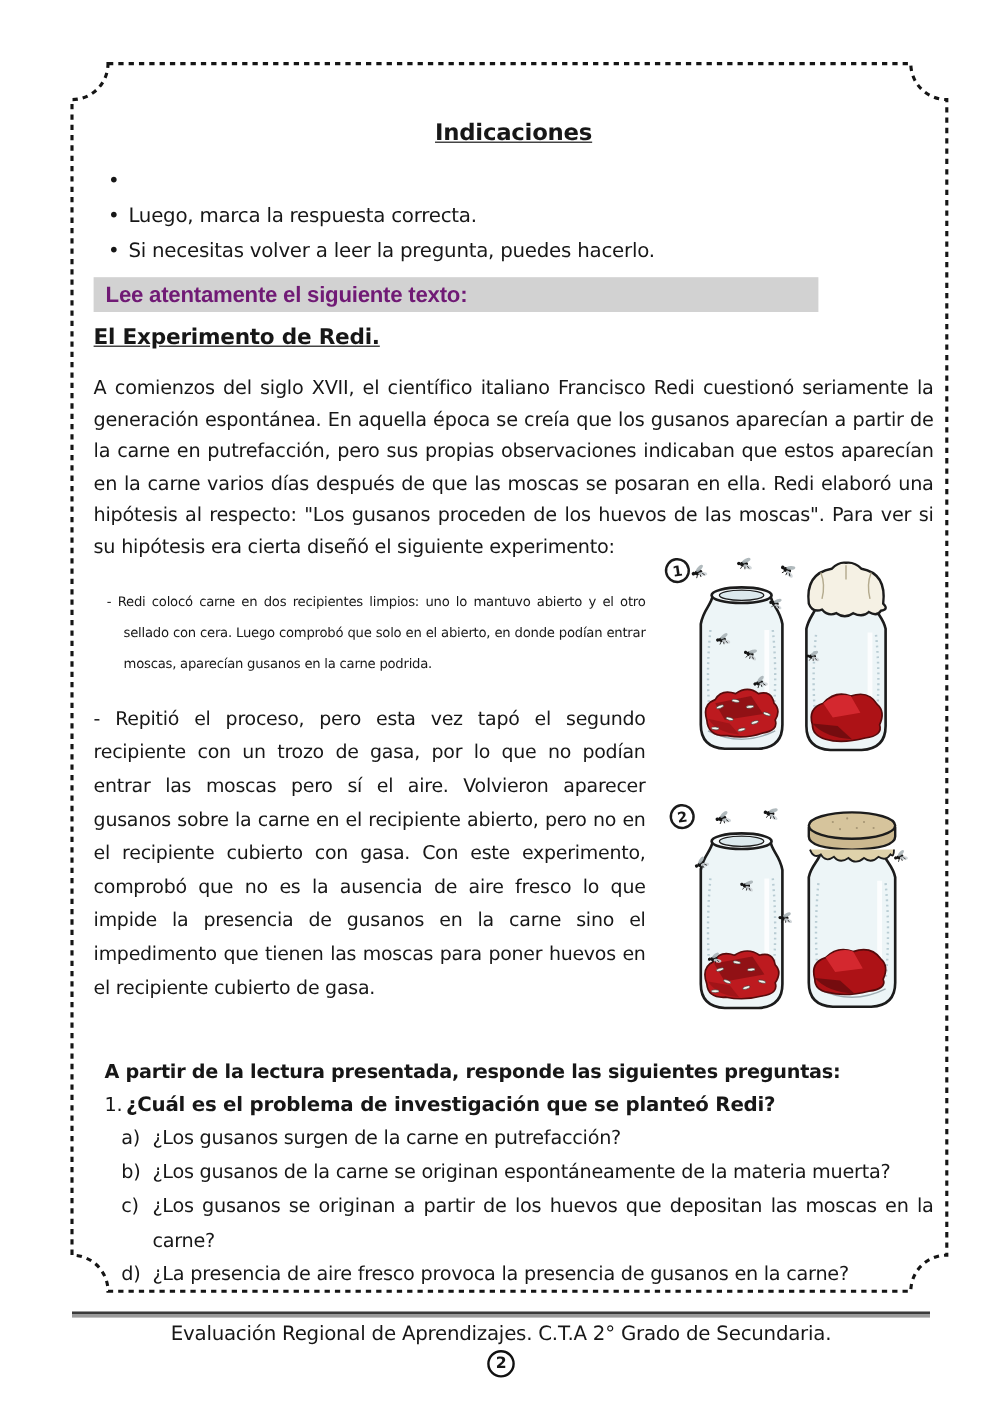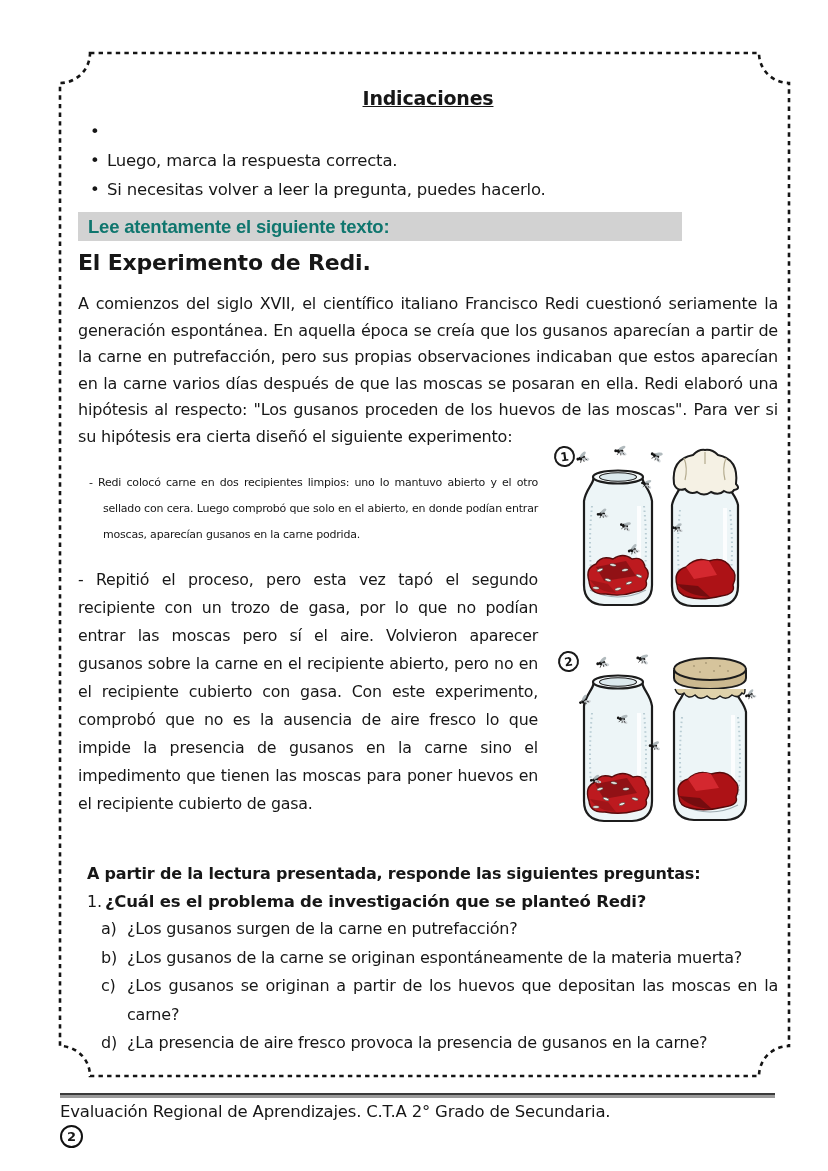--- a/index.html
+++ b/index.html
@@ -6,34 +6,35 @@
   .page {
     position:relative; width:828px; height:1171px; background:#fff;
     font-family:"DejaVu Sans", sans-serif; color:#171717;
     letter-spacing:-0.2px; overflow:hidden;
   }
   .frame-svg { position:absolute; left:0; top:0; }
   .content { position:absolute; left:78px; top:86px; width:700px; }
 
   .indic-title {
     text-align:center; font-weight:bold; font-size:19px; line-height:24px;
-    text-decoration:underline; margin:0;
+    text-decoration:underline; margin:13px;
   }
   .instr { margin-top:7px; }
   .instr-row { display:flex; font-size:16.5px; line-height:29px; }
   .instr-row .blt { width:17px; margin-left:12px; flex:none; }
 
   .section-bar {
     margin-top:8px; width:604px; box-sizing:border-box; background:#d2d2d2;
     font-family:"Liberation Sans", sans-serif; font-weight:bold;
-    font-size:18.5px; line-height:23px; padding:3px 10px 3px 10px; color:#0f766e;
+    font-size:18.5px; line-height:23px; padding:3px 10px 3px 10px; color:#701a75;
   }
 
   .reading-title {
-    margin:10px 0 16px 0; font-size:22px; font-weight:bold; line-height:24px;
+    margin:10px 0 16px 0; font-size:18px; font-weight:bold; line-height:24px;
+    text-decoration:underline;
   }
   .intro-p {
     margin:5px 0 15px 0; font-size:16px; line-height:26.5px; text-align:justify;
   }
 
   .columns { display:flex; margin-top:20px; }
   .col-left { width:460px; flex:none; }
   .col-right { width:240px; flex:none; margin-top:-26px; }
   .step1 {
     margin:0 0 0 11px; font-size:11px; line-height:26px; text-align:justify;
@@ -56,21 +57,21 @@
   .q-section { margin-top:8px; padding-left:9px; }
   .q-intro { font-size:16px; font-weight:bold; line-height:25px; margin:0; }
   .q-row { display:flex; margin-top:3px; }
   .q-num { width:18px; flex:none; font-size:16px; line-height:26px; }
   .q-text { font-weight:bold; font-size:16.5px; line-height:26px; }
   .options { margin-left:14px; }
   .opt-row { display:flex; }
   .opt-letter { width:26px; flex:none; font-size:16px; line-height:28.5px; }
   .opt-text { flex:1; font-size:16px; line-height:28.5px; text-align:justify; }
 
-  .footer { position:absolute; left:60px; top:1093px; width:715px; text-align:left; }
+  .footer { position:absolute; left:60px; top:1093px; width:715px; text-align:center; }
   .footer-rule { height:3px; background:#9a9a9a; border-top:2px solid #3a3a3a; }
   .footer-text { margin-top:3px; font-size:16.5px; line-height:22px; }
   .page-circle {
     display:inline-flex; align-items:center; justify-content:center;
     width:19px; height:19px; border:2px solid #111; border-radius:50%;
     font-size:13px; font-weight:bold; margin-top:2px;
   }
 </style>
 </head>
 <body>

